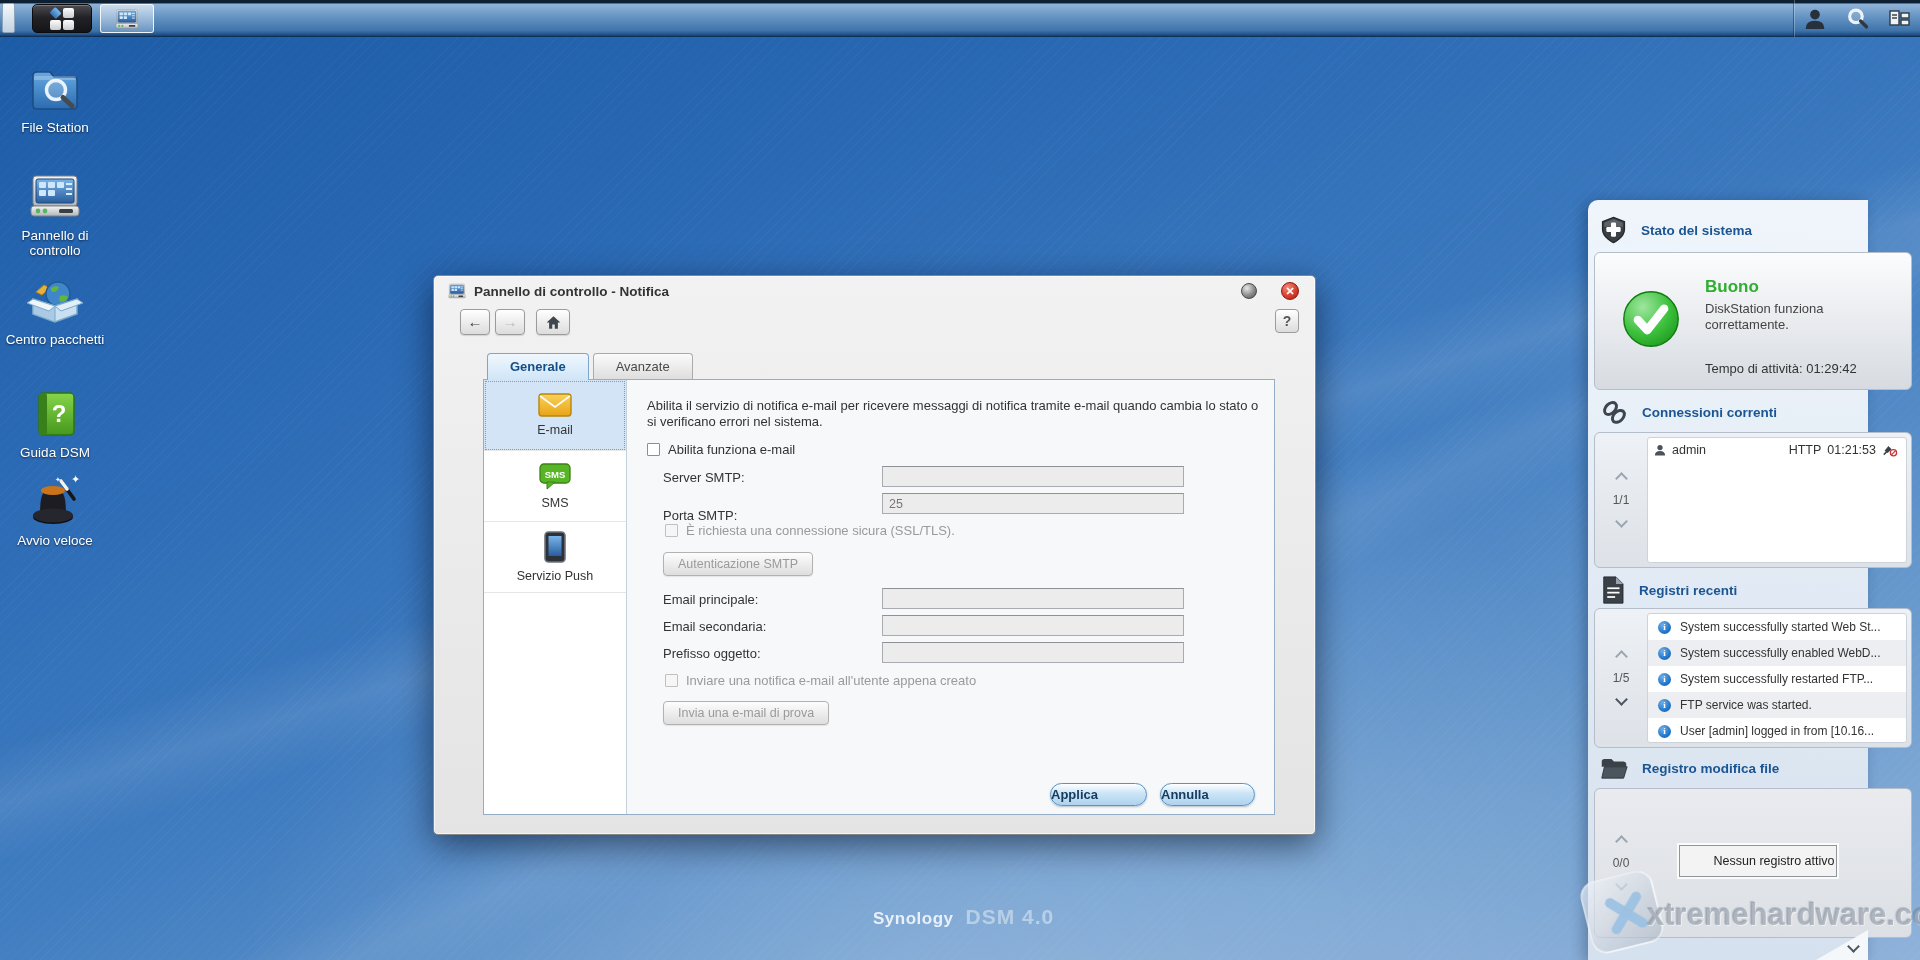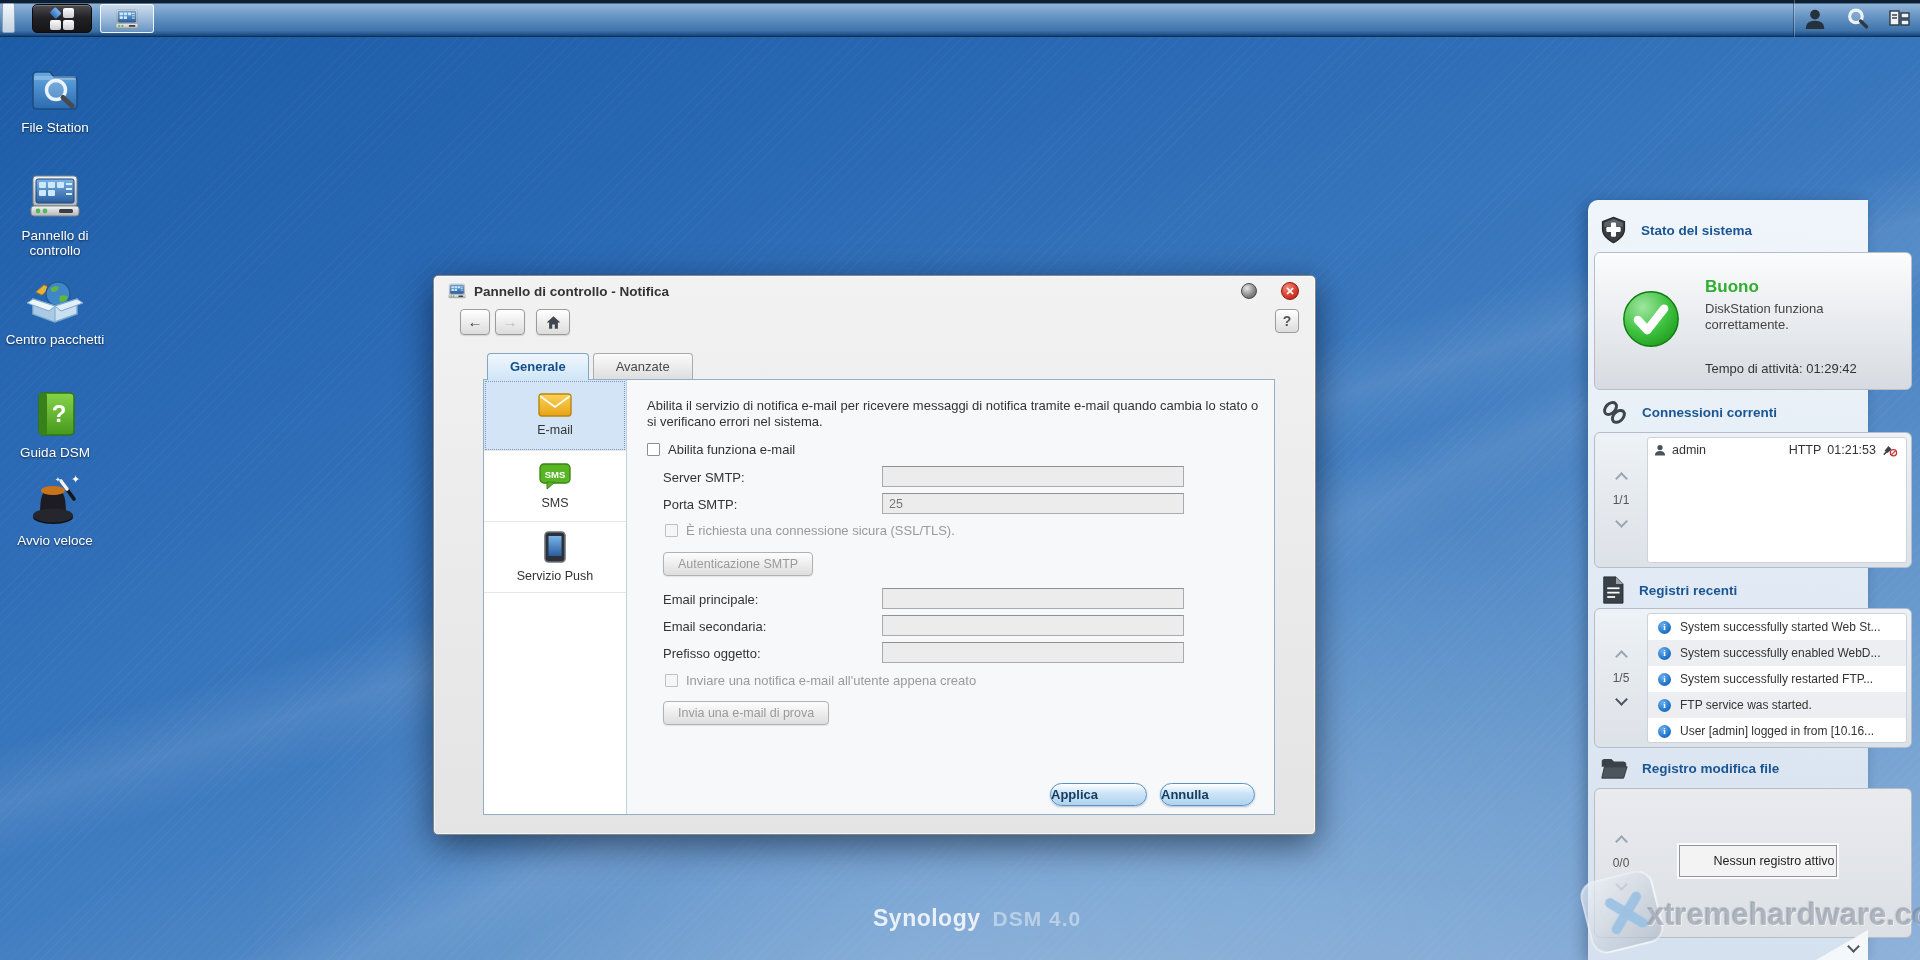--- a/index.html
+++ b/index.html
@@ -43,21 +43,21 @@
   .tb-btn { width:42px; height:37px; display:flex; align-items:center; justify-content:center; }
 
   
   .dicon { position:absolute; width:110px; text-align:center; cursor:default; }
   .dicon .img { height:54px; display:flex; align-items:flex-end; justify-content:center; }
   .dicon .lbl { margin-top:6px; font-size:13.5px; color:#fff; line-height:15px;
     text-shadow:0 1px 2px rgba(0,20,40,0.75); }
 
   
   .syno { position:absolute; left:873px; top:905px; white-space:nowrap; }
-  .syno .brand { font-size:23px; font-weight:bold; color:rgba(255,255,255,0.82); letter-spacing:.5px;margin-top:24px; }
+  .syno .brand { font-size:17px; font-weight:bold; color:rgba(255,255,255,0.82); letter-spacing:.5px;margin-top:24px; }
   .syno .ver { font-size:21px; font-weight:bold; color:rgba(255,255,255,0.42); margin-left:12px; letter-spacing:1px; }
 
   
   .window { position:absolute; left:433px; top:275px; width:883px; height:560px;
     background:linear-gradient(#f2f2f2,#e4e4e4); border:1px solid #858585; border-radius:5px;
     box-shadow:inset 0 0 0 1px rgba(255,255,255,0.55), 0 10px 34px rgba(0,10,25,0.55); z-index:30; }
   .titlebar { position:absolute; left:0; top:0; right:0; height:30px; display:flex; align-items:center; padding-left:14px; }
   .title-ico { width:18px; height:18px; margin-right:8px; flex:0 0 auto; }
   .title-txt { font-size:13.5px; font-weight:bold; color:#333; }
   .btn-sphere { position:absolute; right:58px; top:7px; width:16px; height:16px; border-radius:50%;
@@ -376,21 +376,21 @@
         <div class="fa intro">Abilita il servizio di notifica e-mail per ricevere messaggi di notifica tramite e-mail quando cambia lo stato o si verificano errori nel sistema.</div>
 
         <div class="fa chkrow" style="left:20px; top:62px">
           <span class="chk"></span>
           <span>Abilita funziona e-mail</span>
         </div>
 
         <div class="fa flabel" style="left:36px; top:90px">Server SMTP:</div>
         <input class="fa w-input" style="top: 86px;" value="">
 
-        <div class="fa flabel" style="left:36px; top:117px">Porta SMTP:</div>
+        <div class="fa flabel" style="left:36px; top:128px">Porta SMTP:</div>
         <input class="fa w-input" style="top: 113px;" value="25">
 
         <div class="fa chkrow grey" style="left:38px; top:143px">
           <span class="chk dis"></span>
           <span>È richiesta una connessione sicura (SSL/TLS).</span>
         </div>
 
         <button class="fa dbtn" style="left:36px; top:172px">Autenticazione SMTP</button>
 
         <div class="fa flabel" style="left:36px; top:212px">Email principale:</div>

